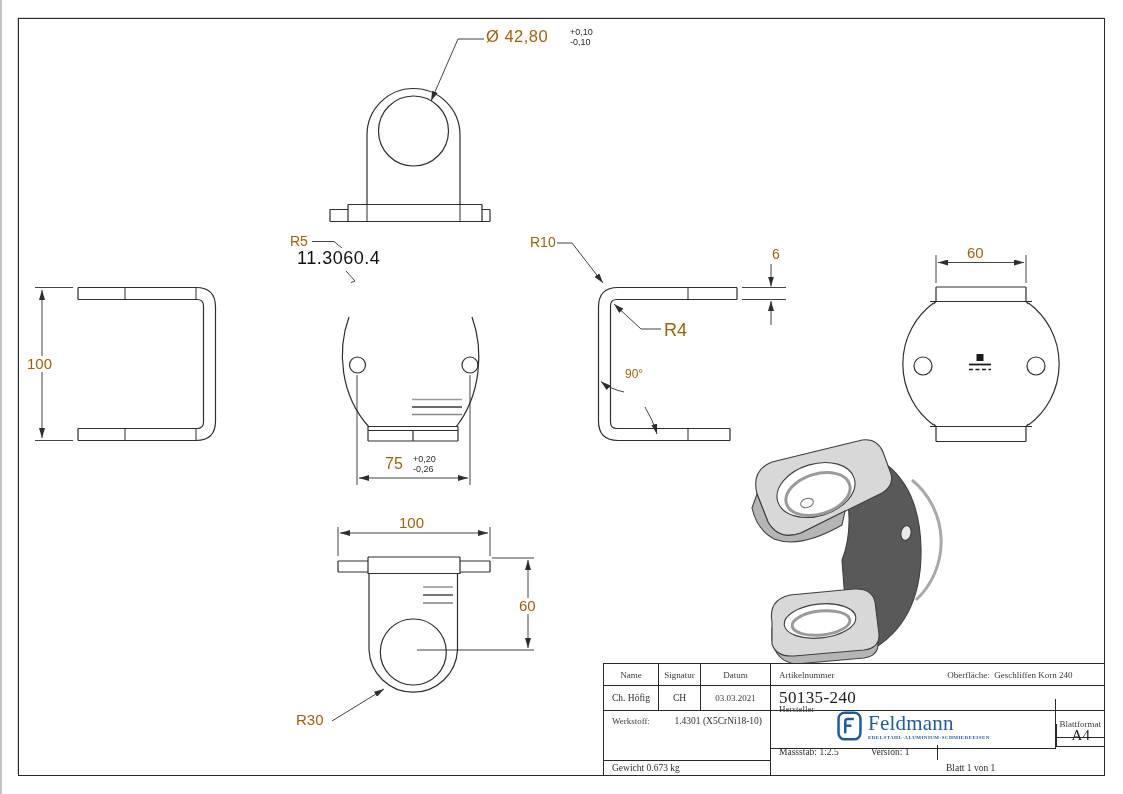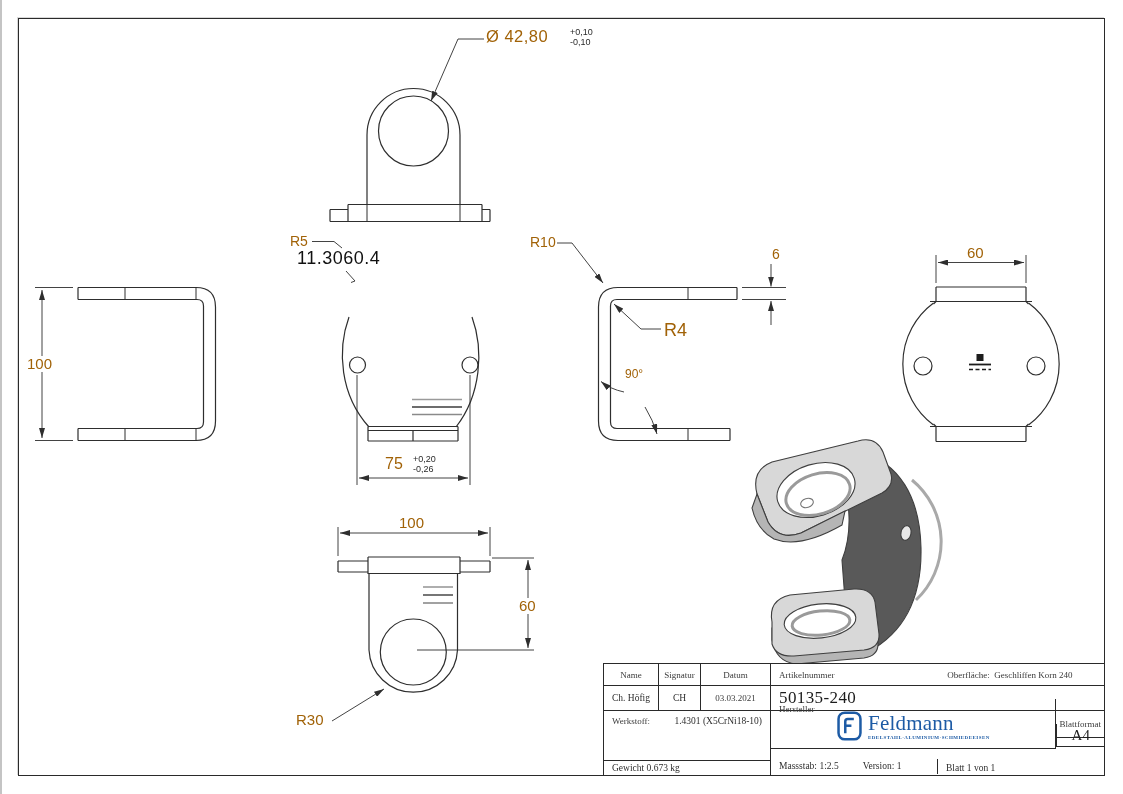--- a/index.html
+++ b/index.html
@@ -234,18 +234,18 @@
       <div class="logo-text">
         <span class="brand">Feldmann</span>
         <span class="tagline">EDELSTAHL·ALUMINIUM·SCHMIEDEEISEN</span>
       </div>
     </div>
   </div>
   <div class="cell bB cen s9" style="left:452px;top:47px;width:48.5px;height:27px">Blattformat</div>
   <div class="cell bB cen a4" style="left:452px;top:60px;width:48.5px;height:23px;border-left:1.2px solid #2a2a2a">A4</div>
 
   <div class="cell bR s95" style="left:0;top:97px;width:167px;height:14.5px;display:flex;align-items:center;padding-left:8px">Gewicht 0.673 kg</div>
-  <div class="cell bR" style="left:167px;top:95px;width:167px;height:14.5px;display:flex;align-items:center;gap:24px;padding-left:8px">
+  <div class="cell bR" style="left:167px;top:81px;width:167px;height:14.5px;display:flex;align-items:center;gap:32px;padding-left:8px">
     <span class="s95">Massstab: 1:2.5</span>
     <span class="s95">Version: 1</span>
   </div>
   <div class="cell s95" style="left:334px;top:97px;width:166.5px;height:14.5px;display:flex;align-items:center;padding-left:8px">Blatt 1 von 1</div>
 </div>
 
 </body></html>

